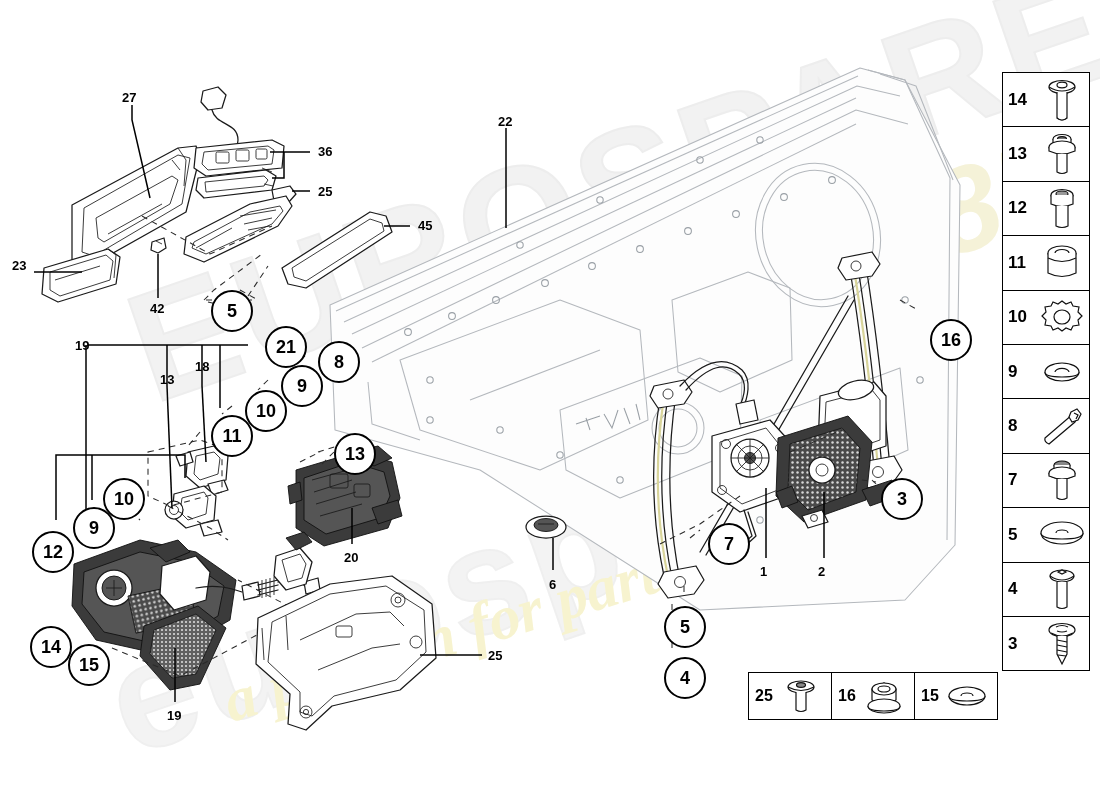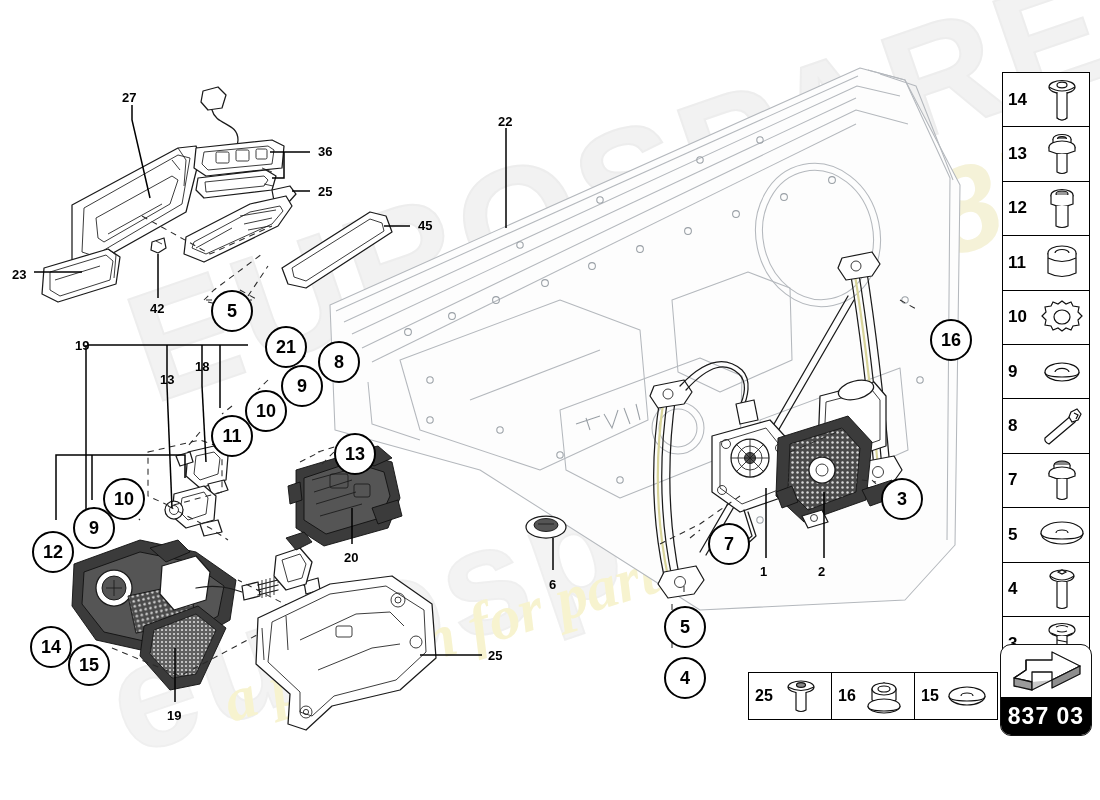--- a/index.html
+++ b/index.html
@@ -423,21 +423,21 @@
 
   <div class="lbl" style="left:760px;top:565px;">1</div>
   <div class="lbl" style="left:818px;top:565px;">2</div>
   <div class="lbl" style="left:549px;top:578px;">6</div>
   <div class="lbl" style="left:160px;top:373px;">13</div>
   <div class="lbl" style="left:195px;top:360px;">18</div>
   <div class="lbl" style="left:75px;top:339px;">19</div>
   <div class="lbl" style="left:167px;top:709px;">19</div>
   <div class="lbl" style="left:344px;top:551px;">20</div>
   <div class="lbl" style="left:498px;top:115px;">22</div>
-  <div class="lbl" style="left:12px;top:268px;">23</div>
+  <div class="lbl" style="left:12px;top:259px;">23</div>
   <div class="lbl" style="left:318px;top:145px;">36</div>
   <div class="lbl" style="left:318px;top:185px;">25</div>
   <div class="lbl" style="left:418px;top:219px;">45</div>
   <div class="lbl" style="left:122px;top:91px;">27</div>
   <div class="lbl" style="left:150px;top:302px;">42</div>
   <div class="lbl" style="left:488px;top:649px;">25</div>
 
   <div id="sidebar">
 
     <div class="srow">
@@ -616,28 +616,14 @@
         <svg viewBox="0 0 48 40">
             <g fill="#fff" stroke="#111" stroke-width="1.2">
           <ellipse cx="24" cy="20" rx="18" ry="9"></ellipse>
               <ellipse cx="24" cy="20" rx="6" ry="3"></ellipse>
           <path d="M6 20 q0 5 18 5 q18 0 18 -5"></path>
         </g>
           </svg></span>
     </div>
   </div>
 
-  <div id="badge">
-    <div class="arrowbox">
-      <svg width="80" height="46" viewBox="0 0 80 46">
-        <g stroke="#111" stroke-width="1.3" stroke-linejoin="round">
-          <path d="M8 30 L20 22 L20 12 L46 12 L46 4 L74 18 L46 32 L46 24 L26 24 L26 34 Z" fill="#fff"></path>
-          <path d="M8 30 L8 38 L26 42 L26 34 Z" fill="#9a9a9a"></path>
-          <path d="M26 34 L26 42 L46 32" fill="#c9c9c9"></path>
-          <path d="M46 32 L46 40 L74 26 L74 18 Z" fill="#8e8e8e"></path>
-          <path d="M20 12 L20 22 L8 30" fill="none"></path>
-        </g>
-      </svg>
-    </div>
-    <div class="pn">837 03</div>
-  </div>
 
 </div>
 
 </body></html>

